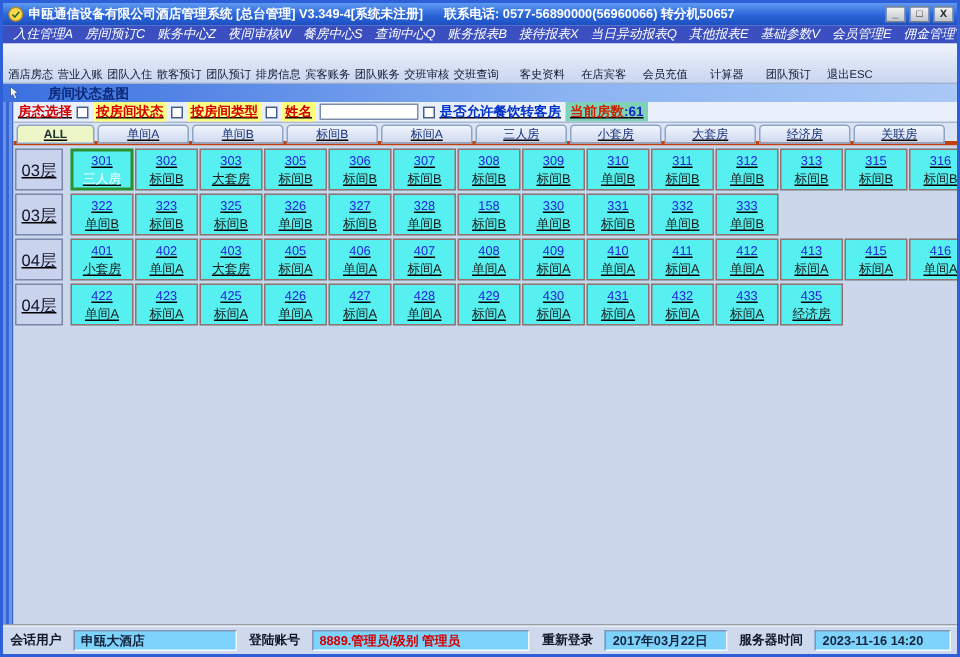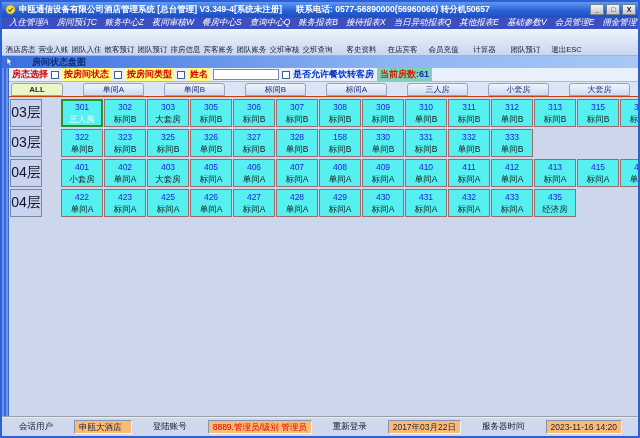--- a/index.html
+++ b/index.html
@@ -36,68 +36,68 @@
   .tool-btn svg { width: 13px; height: 13px; }
   .tool-label { font-size: 7.5px; color: #101830; line-height: 9px; white-space: nowrap; }
 
   
   .panel-header { height: 12px; flex: 0 0 12px; display: flex; align-items: center;
     background: linear-gradient(90deg,#3a6fe0,#8cb4f2 60%,#a9c8f6);
     color: #0a2a78; font-weight: bold; padding-left: 3px; gap: 18px; }
   .panel-header svg { width: 9px; height: 10px; }
 
   
-  .content-row { flex: 1; display: flex; min-height: 0; }
+  .content-row { flex: 1; display: flex; min-height: 0; text-decoration: underline; }
   .v-splitter { flex: 0 0 7px; cursor: col-resize;
     background: repeating-linear-gradient(90deg,#6a94ec 0 2px,#3a66d0 2px 4px); }
   .panel-body { flex: 1; display: flex; flex-direction: column; min-width: 0; }
 
   
   .filter-row { height: 14px; flex: 0 0 14px; background: #e9effb;
     border-bottom: 1px solid #aab8d4; display: flex; align-items: center;
     padding: 0 3px; gap: 3px; white-space: nowrap; }
   .red-label { color: #d40000; font-weight: bold; }
   .chip { background: #ffff7d; color: #d40000; padding: 0 2px; font-weight: bold; }
   .cb { appearance: none; width: 8px; height: 8px; border: 1px solid #44608a;
     background: #fff; cursor: pointer; flex: 0 0 8px; }
   .name-input { width: 66px; height: 11px; border: 1px solid #7a8aa8; background: #fff;
     font-size: 8px; padding: 0 2px; font-family: inherit; }
   .blue-label { color: #0033cc; font-weight: bold; }
   .count-chip { background: #7fd2b8; padding: 0 3px; font-weight: bold; }
   .count-chip .lbl { color: #cc2200; }
   .count-chip .val { color: #1122cc; }
 
   
-  .tabs { height: 15px; flex: 0 0 15px; background: #dbe4f4; display: flex; gap: 20px;
-    padding: 1px 2px 0 2px; border-bottom: 1px solid #c2410c; }
+  .tabs { height: 15px; flex: 0 0 15px; background: #dbe4f4; display: flex; gap: 2px;
+    padding: 1px 2px 0 2px; border-bottom: 3px solid #c2410c; }
   .tab { flex: 0 0 61px; height: 13px; line-height: 12px; text-align: center;
     background: linear-gradient(#f0f4fc,#cfdaf0); border: 1px solid #90a4c4;
     border-radius: 3px 3px 0 0; color: #16307a; font-size: 8px; cursor: pointer; }
   .tab.active { background: #ecf6c6; color: #233; font-weight: bold; flex-basis: 52px; }
 
   
   .grid { flex: 1; background: #ccd7ec; padding: 2px 1px; overflow: hidden; }
   .grid-row { display: flex; height: 28px; margin-bottom: 2px; }
-  .floor-cell { flex: 0 0 32px; margin-right: 19px; background: #c9d3ee;
+  .floor-cell { flex: 0 0 32px; margin-right: 5px; background: #c9d3ee;
     border: 1px solid #7888aa; color: #111426; display: flex; align-items: center;
-    justify-content: center; font-size: 14px; }
+    justify-content: center; font-size: 11px; }
   .room-cell { flex: 0 0 42px; margin-right: 1px; background: #57f0f0;
     border: 1px solid #9a6e6e; display: flex; flex-direction: column;
     align-items: center; justify-content: center; cursor: pointer; }
   .room-no { color: #2222dd; font-size: 8.5px; line-height: 12px; text-align: center; }
   .room-type { color: #1a1a1a; font-size: 8.5px; line-height: 12px; }
   .room-cell.selected { border: 2px solid #2f8f2f; }
   .room-cell.selected .room-type { color: #fff; }
 
   
   .statusbar { height: 20px; flex: 0 0 20px; background: #cfd9ed;
     border-top: 2px groove #e8eef8; display: flex; align-items: center;
-    padding: 0 16px; gap: 20px; white-space: nowrap; font-size: 8.5px; }
+    padding: 0 4px; gap: 7px; white-space: nowrap; font-size: 8.5px; font-weight: bold; }
   .sb-label { color: #101828; padding: 0 1px; }
-  .sb-box { height: 14px; line-height: 12px; background: #fdba74; border: 1px solid;
+  .sb-box { height: 14px; line-height: 12px; background: #7dd3fc; border: 1px solid;
     border-color: #8494b4 #f4f8ff #f4f8ff #8494b4; padding: 0 4px; color: #16243c; }
   .sb-box.red { color: #d40000; }
   .w120 { width: 118px; } .w160 { width: 158px; } .w90 { width: 88px; } .w100 { width: 98px; }
 </style>
 </head>
 <body>
 
 <div class="window">
 
   <div class="titlebar">

